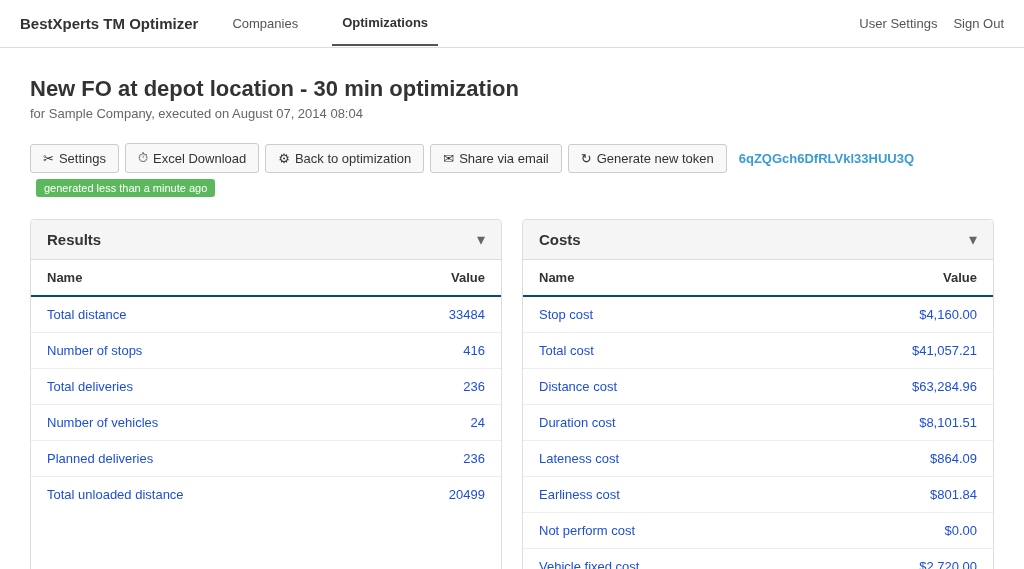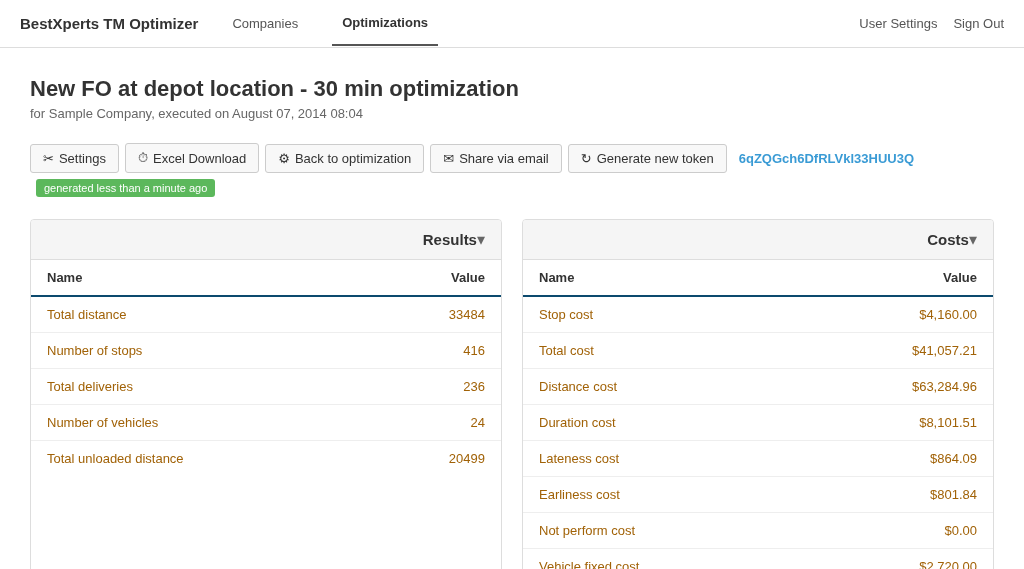--- a/index.html
+++ b/index.html
@@ -36,37 +36,37 @@
       padding: 3px 8px; border-radius: 3px; margin-left: 6px;
     }
 
     
     .panels { display: flex; gap: 20px; }
     .panel {
       border: 1px solid #ddd; border-radius: 4px; flex: 1;
       overflow: hidden;
     }
     .panel-header {
-      display: flex; justify-content: flex-end; align-items: center;
+      display: flex; justify-content: space-between; align-items: center;
       background: #f5f5f5; padding: 10px 16px;
       border-bottom: 1px solid #ddd;
     }
     .panel-title { font-weight: bold; font-size: 15px; }
     .chevron { font-size: 16px; color: #666; }
 
     
     .data-table { width: 100%; border-collapse: collapse; }
     .data-table th {
       text-align: left; padding: 10px 16px;
       font-weight: bold; font-size: 13px; color: #333;
       border-bottom: 2px solid #0c4a6e;
     }
     .data-table th.right, .data-table td.right { text-align: right; }
     .data-table td {
-      padding: 10px 16px; font-size: 13px; color: #a16207;
+      padding: 10px 16px; font-size: 13px; color: #1d4ed8;
       border-bottom: 1px solid #eee;
     }
     .data-table tr:last-child td { border-bottom: none; }
 
     .panel-body { padding: 0; }
   </style>
 </head>
 <body>
 
 <nav class="navbar">
@@ -136,20 +136,24 @@
     </tr>
               <tr>
       <td>Total deliveries</td>
       <td class="right">236</td>
     </tr>
               <tr>
       <td>Number of vehicles</td>
       <td class="right">24</td>
     </tr>
               <tr>
+      <td>Planned deliveries</td>
+      <td class="right">236</td>
+    </tr>
+              <tr>
       <td>Total unloaded distance</td>
       <td class="right">20499</td>
     </tr>
             </tbody>
         </table>
       </div>
     </div>
 
     <div class="panel">
       <div class="panel-header">

